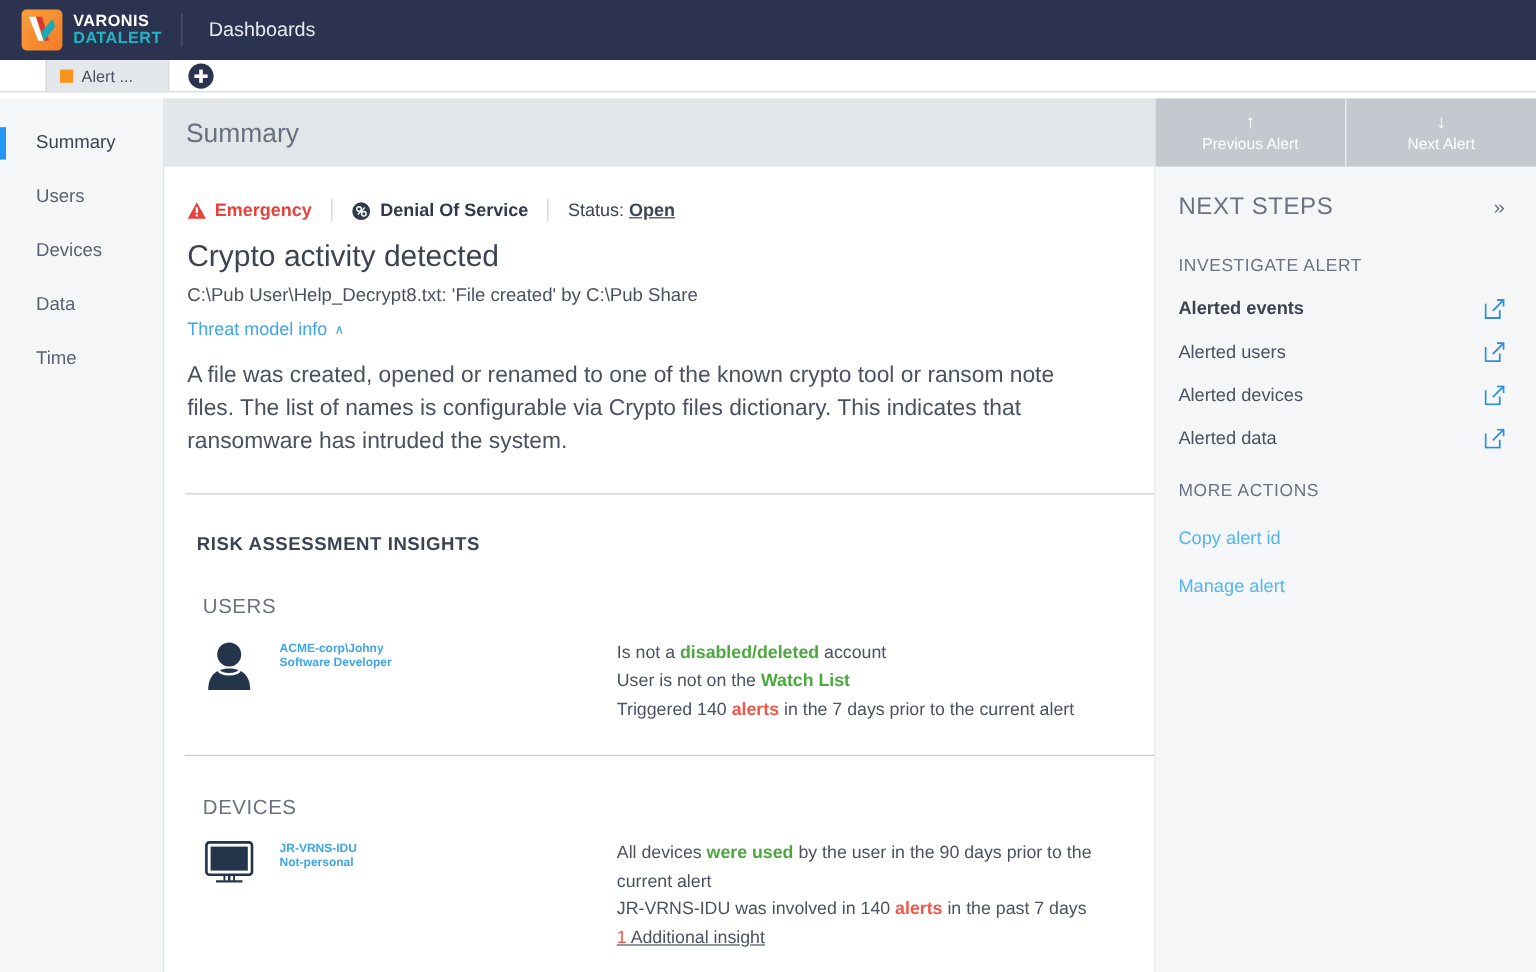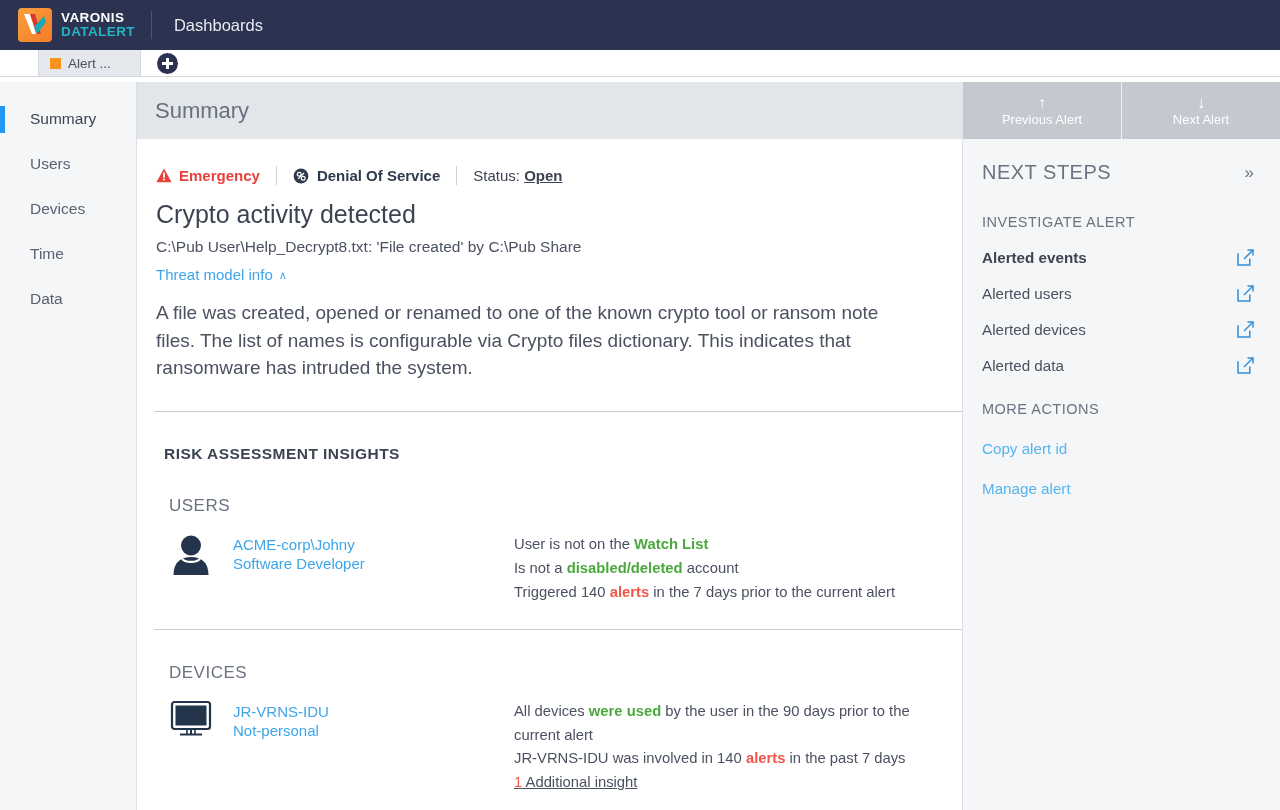--- a/index.html
+++ b/index.html
@@ -200,22 +200,23 @@
   }
   .insight-body {
     display: flex; margin-top: 17px;
   }
   .entity {
     width: 377px; display: flex; gap: 20px; padding-left: 32px;
   }
   .entity-icon { flex: none; width: 44px; display: flex; justify-content: center; }
   .entity-links { padding-top: 2px; }
   .entity-link {
-    display: block; color: #3da5e8; font-size: 15px; line-height: 1.28;
+    display: block; color: #3da5e8; font-size: 10px; line-height: 1.28;
     cursor: pointer;
+    font-weight: bold;
   }
   .facts { width: 400px; }
   .fact {
     color: #4a5160; font-size: 14.8px; line-height: 1.62;
   }
   .fact .g { color: #4aa83c; font-weight: bold; }
   .fact .r { color: #f0564a; font-weight: bold; }
   .fact-more {
     font-size: 14.8px; color: #4a5160;
     text-decoration: underline; cursor: pointer; line-height: 1.62;
@@ -289,24 +290,24 @@
   <div class="side-item active">
     <span>Summary</span>
   </div>
   <div class="side-item">
     <span>Users</span>
   </div>
   <div class="side-item">
     <span>Devices</span>
   </div>
   <div class="side-item">
+    <span>Data</span>
+  </div>
+  <div class="side-item">
     <span>Time</span>
-  </div>
-  <div class="side-item">
-    <span>Data</span>
   </div>
 </div>
 
 <div class="summary-bar">
   <div class="summary-title">Summary</div>
 </div>
 
 <div class="alert-nav">
   <div class="alert-nav-btn">
     <span class="alert-nav-arrow">↑</span>
@@ -372,24 +373,24 @@
             <path d="M11 25.5 C13.5 30 26.5 30 29 25.5" fill="none" stroke="#ffffff" stroke-width="2.2"></path>
           </svg>
         </div>
         <div class="entity-links">
           <span class="entity-link">ACME-corp\Johny</span>
           <span class="entity-link">Software Developer</span>
         </div>
       </div>
       <div class="facts">
         <div class="fact">
+          <span>Is not a </span><span class="g">disabled/deleted</span><span> account</span>
+        </div>
+        <div class="fact">
           <span>User is not on the </span><span class="g">Watch List</span>
-        </div>
-        <div class="fact">
-          <span>Is not a </span><span class="g">disabled/deleted</span><span> account</span>
         </div>
         <div class="fact">
           <span>Triggered 140 </span><span class="r">alerts</span><span> in the 7 days prior to the current alert</span>
         </div>
       </div>
     </div>
   </div>
 
   <div class="hr" style="margin-top:24px;"></div>
 

